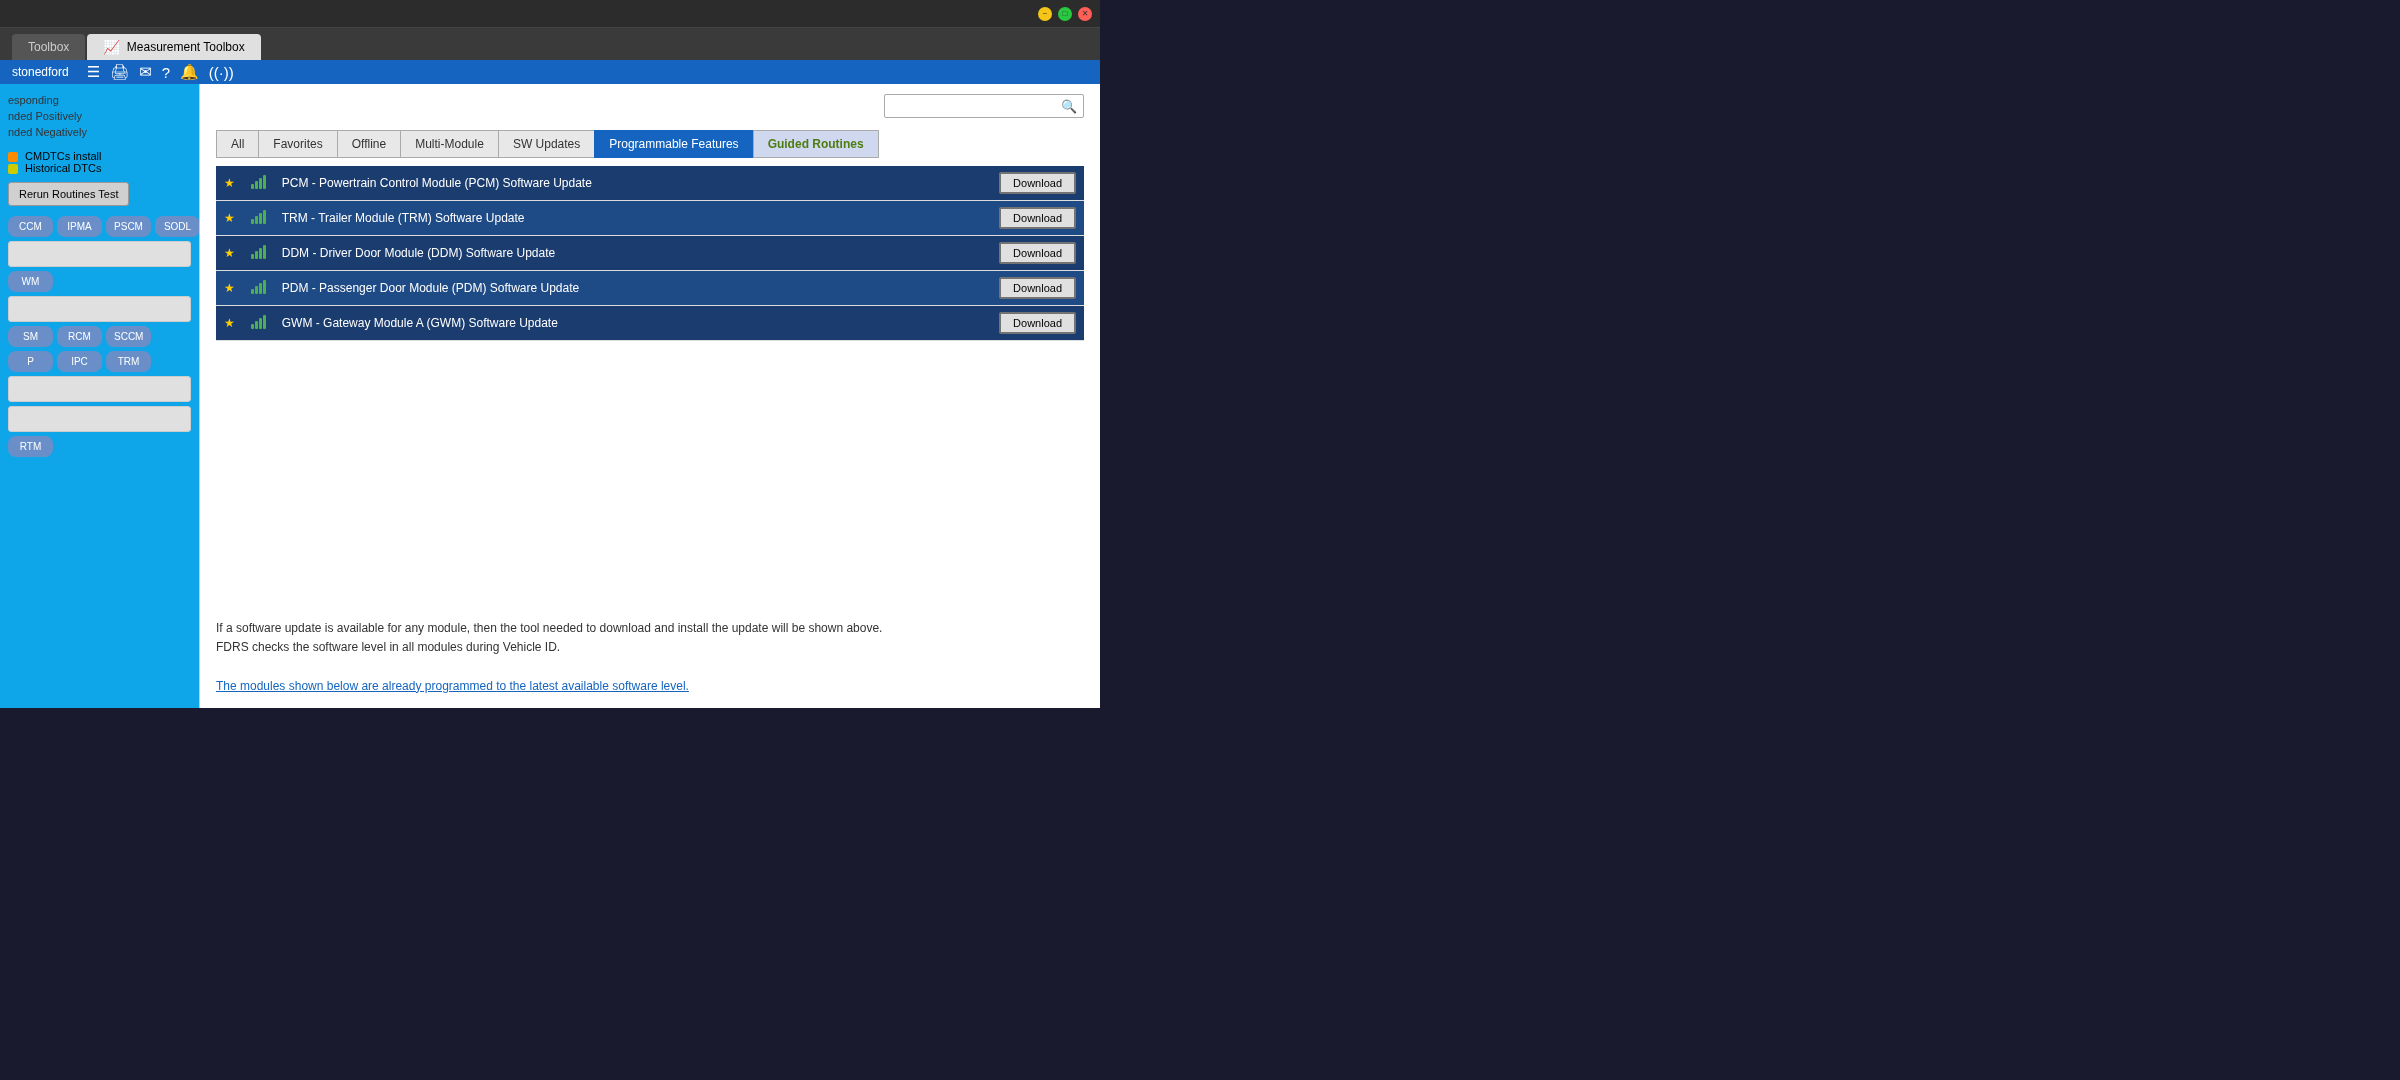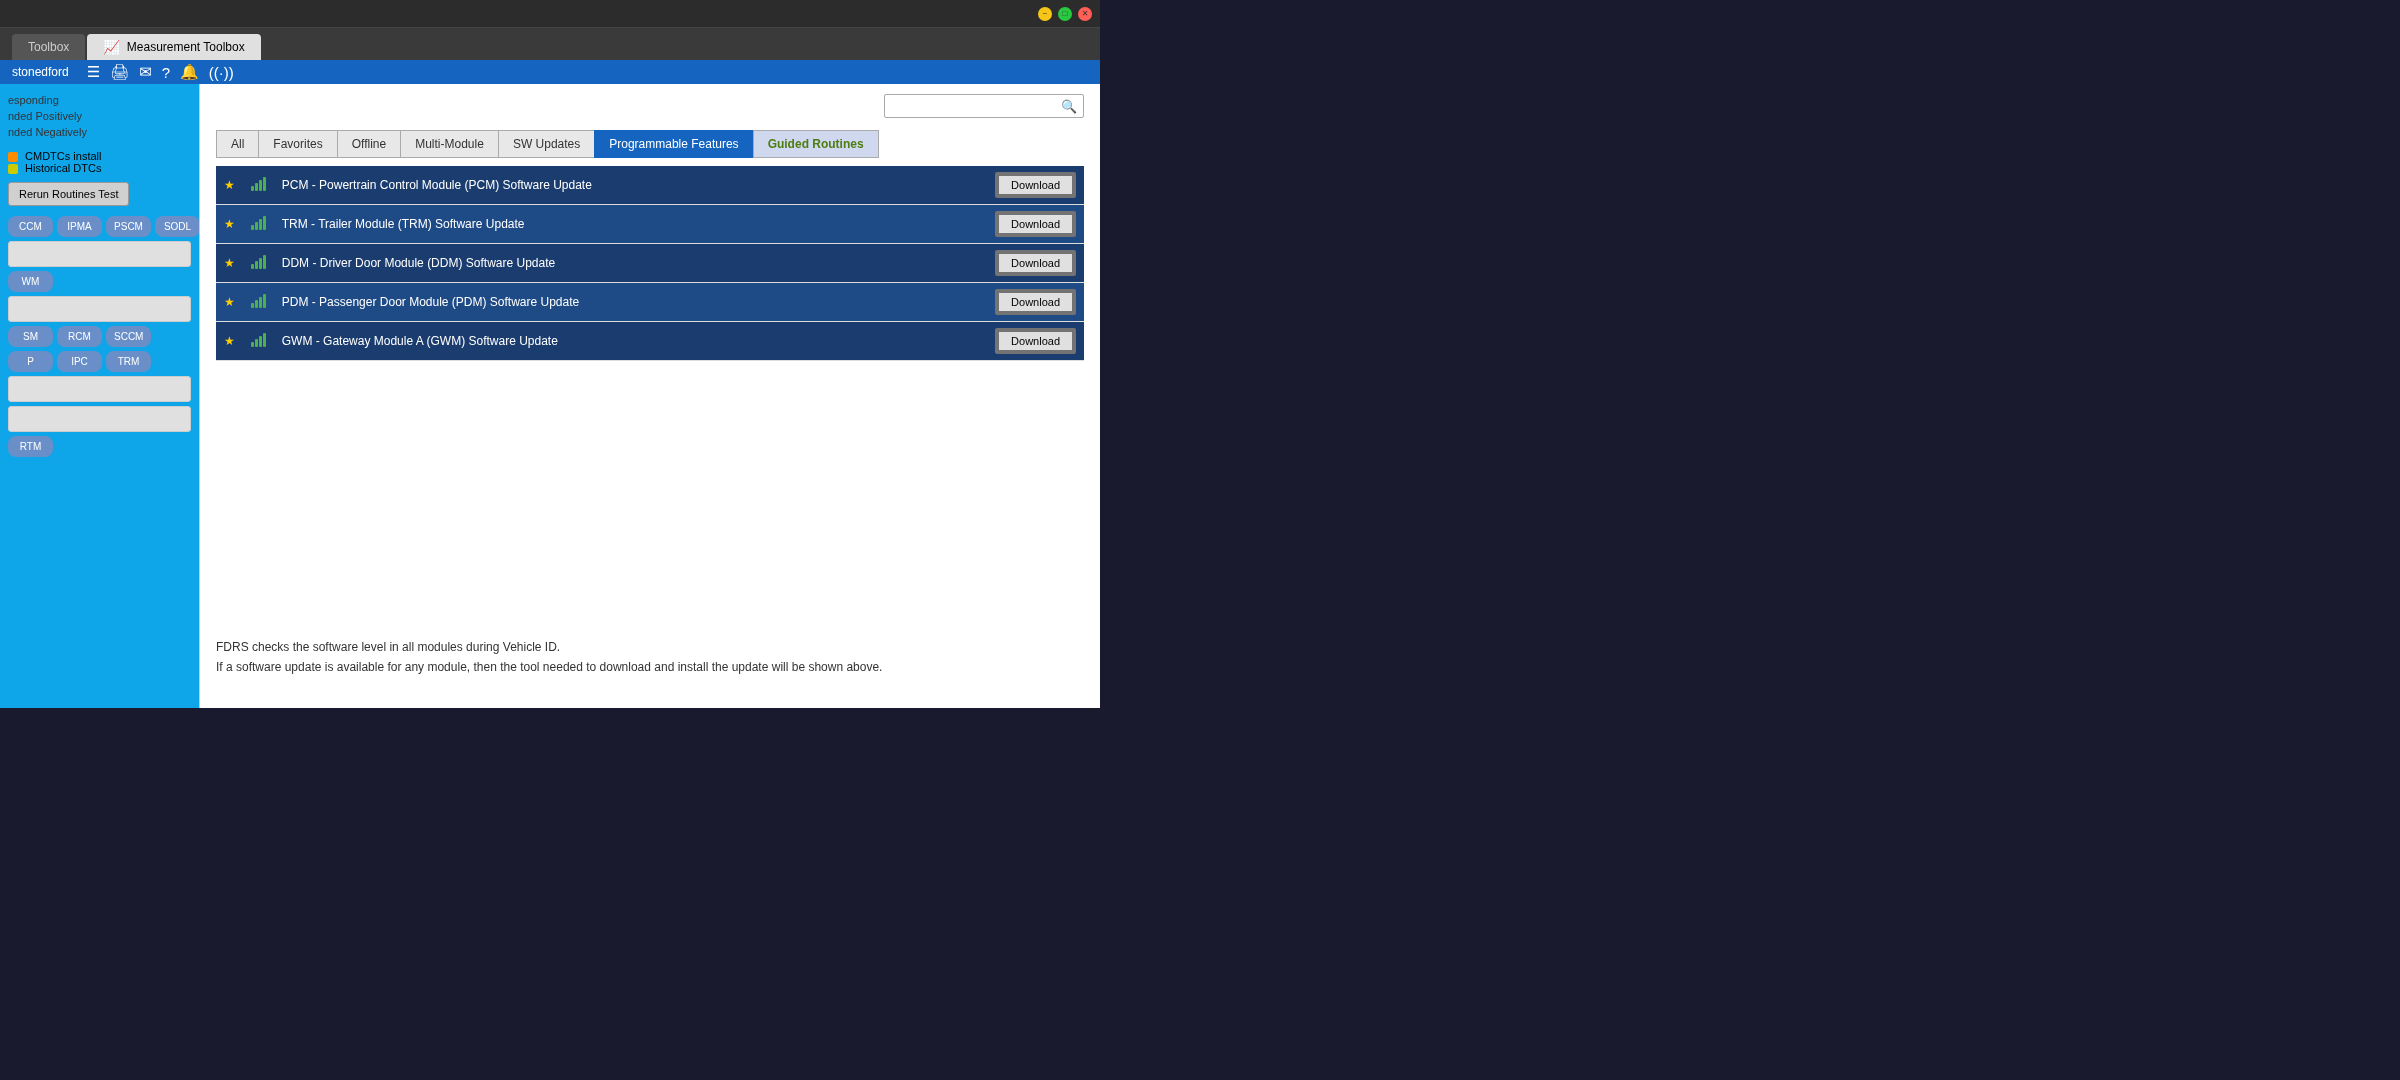--- a/index.html
+++ b/index.html
@@ -283,21 +283,21 @@
     .module-name-cell {
       flex: 1;
     }
     .download-cell {
       width: 100px;
       text-align: right;
     }
     .download-btn {
       background: #e0e0e0;
       color: #000;
-      border: 4px solid #737373;
+      border: 2px solid #737373;
       padding: 3px 12px;
       font-size: 11px;
       cursor: pointer;
       border-radius: 2px;
     }
 
     
     .info-section {
       padding: 12px 16px;
       background: #fff;
@@ -475,19 +475,20 @@
     <div class="bar" style="height:14px"></div>
   </div></td>
               <td class="module-name-cell">GWM - Gateway Module A (GWM) Software Update</td>
               <td class="download-cell"><button class="download-btn">Download</button></td>
             </tr>
           </tbody>
       </table>
     </div>
 
     <div class="info-section">
+      <p>If a software update is available for any module, then the tool needed to download and install the update will be shown above.</p>
       <p>FDRS checks the software level in all modules during Vehicle ID.</p>
-      <p>If a software update is available for any module, then the tool needed to download and install the update will be shown above.</p>
       <br>
+      <p class="info-link">The modules shown below are already programmed to the latest available software level.</p>
     </div>
 
   </div>
 </div>
 
 </body></html>

